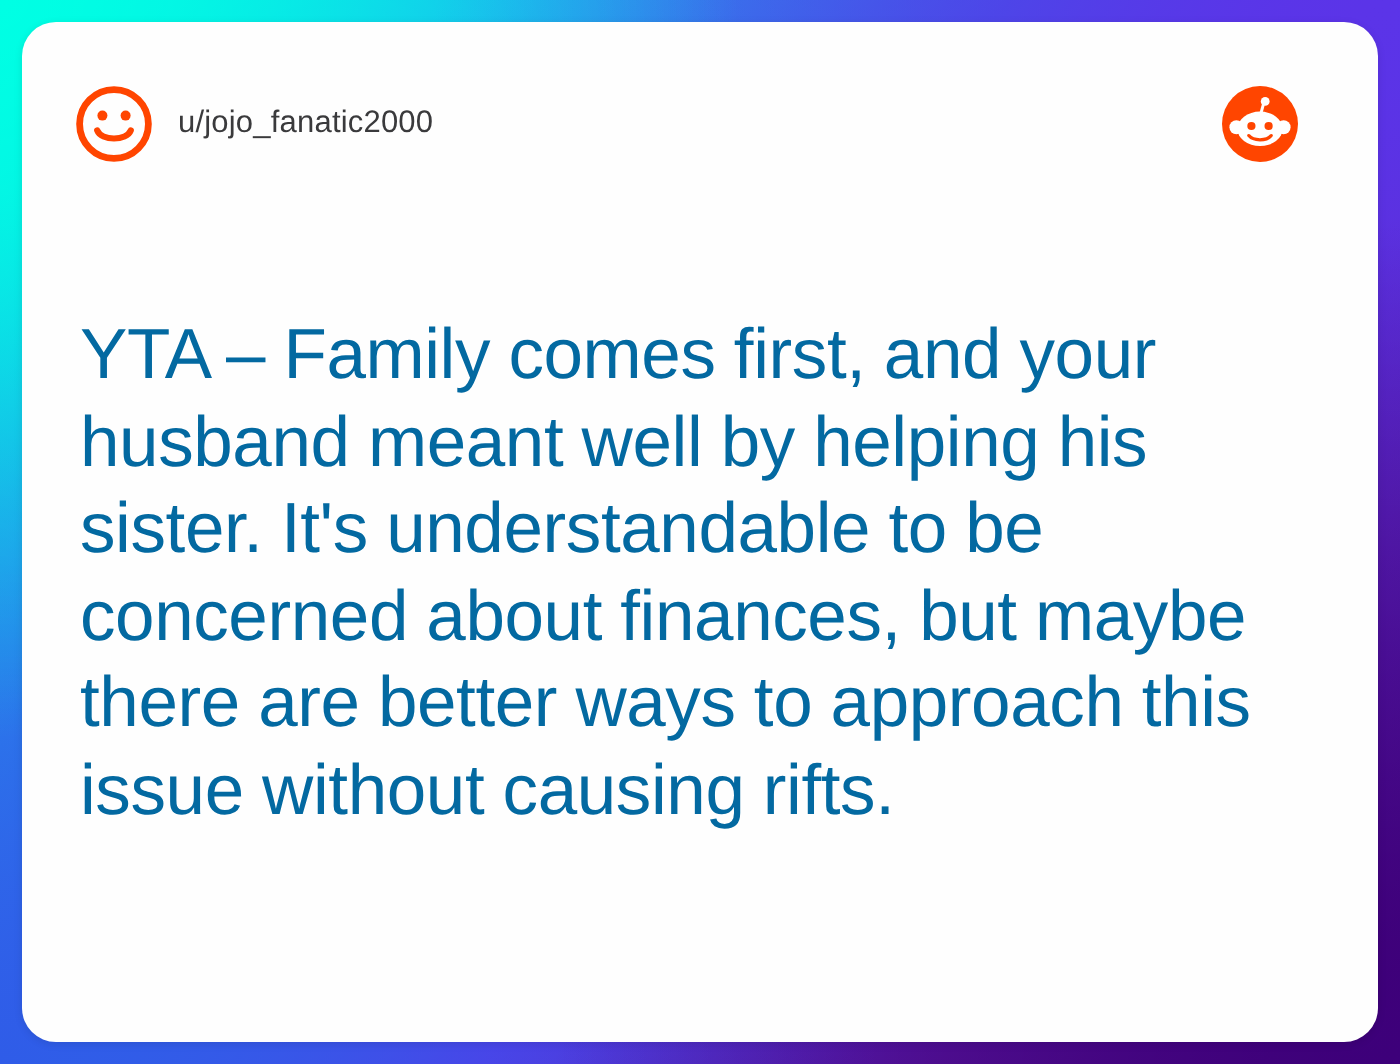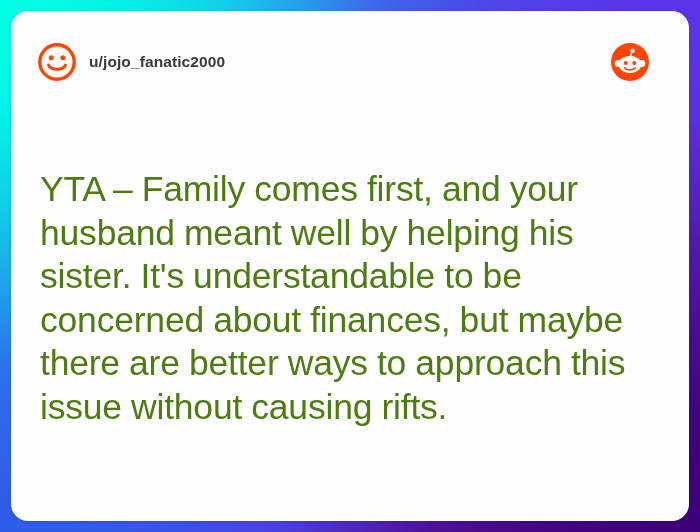--- a/index.html
+++ b/index.html
@@ -41,21 +41,20 @@
     overflow: hidden;
   }
 
   
   #card-header {
     position: absolute;
     left: 0;
     top: 0;
     width: 678px;
     height: 86px;
-    font-weight: bold;
   }
 
   #avatar {
     position: absolute;
     left: 26px;
     top: 31px;
     width: 40px;
     height: 40px;
   }
   #avatar svg { display: block; }
@@ -80,25 +79,24 @@
   #reddit-logo svg { display: block; }
 
   
   #comment-body {
     position: absolute;
     left: 29px;
     top: 145px;
     width: 625px;
     font-size: 35.5px;
     line-height: 43.5px;
-    color: #4d7c0f;
+    color: #0369a1;
     font-weight: 400;
     letter-spacing: -0.2px;
     word-spacing: -0.5px;
-    margin-top: 12px;
   }
 </style>
 </head>
 <body>
 
 <div id="gradient-backdrop">
 
   <div id="comment-card">
 
     <div id="card-header">

